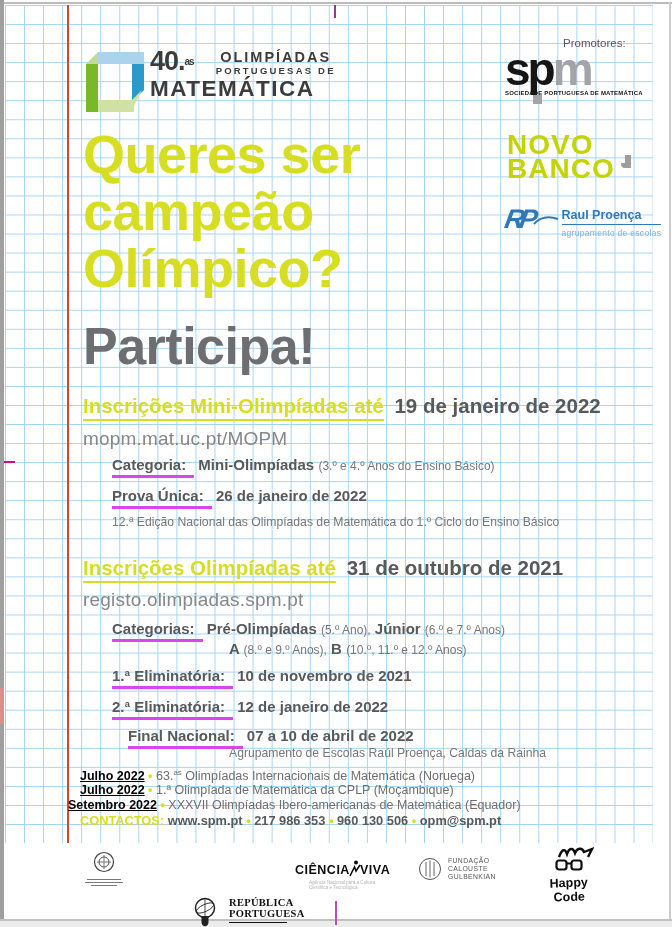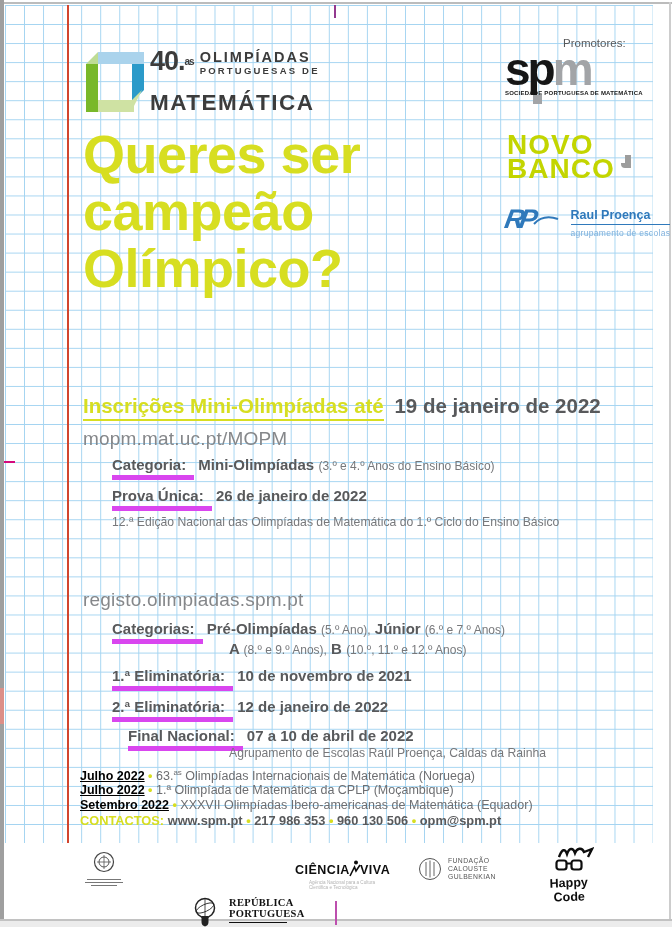--- a/index.html
+++ b/index.html
@@ -22,39 +22,39 @@
   .tick-left{left:4px;top:461px;width:11px;height:2px;background:#d4097c;}
   .tick-left-red{left:0;top:688px;width:4px;height:36px;background:#dc8f88;}
   .tick-bottom{left:335px;top:901px;width:2px;height:24px;background:#bd4fae;}
 
   
   .opm-cube{left:82px;top:50px;}
   .opm-title{left:150px;top:48px;color:#3c3c3c;}
   .opm-title .r1{display:flex;align-items:flex-start;}
   .opm-num{font-size:27px;font-weight:bold;line-height:26px;letter-spacing:-1px;}
   .opm-num sup{font-size:10px;font-weight:bold;vertical-align:top;position:relative;top:1px;}
-  .opm-col{margin-left:6px;padding-top:2px;}
+  .opm-col{margin-left:22px;padding-top:2px;text-align:center;}
   .opm-l1{font-size:14.5px;font-weight:bold;letter-spacing:2px;line-height:14px;}
   .opm-l2{font-size:9.5px;font-weight:bold;letter-spacing:2.2px;line-height:10px;margin-top:2px;}
-  .opm-l3{font-size:22.5px;font-weight:bold;letter-spacing:1.5px;line-height:22px;margin-top:16px;}
+  .opm-l3{font-size:22.5px;font-weight:bold;letter-spacing:1.5px;line-height:22px;margin-top:2px;}
 
   
   .promoters-label{left:563px;top:37px;font-size:11.5px;color:#58595b;}
   .spm{left:505px;top:50px;width:130px;}
   .spm-word{font-size:46px;font-weight:bold;letter-spacing:-3px;line-height:38px;color:#161616;}
   .spm-word .m{color:#a2a4a7;}
   .spm-tag{margin-top:2px;font-size:6px;font-weight:bold;color:#161616;letter-spacing:0.2px;white-space:nowrap;}
   .spm-square{position:absolute;left:28px;top:45px;width:9px;height:9px;background:#a2a4a7;}
   .novobanco{left:507px;top:133px;font-size:28px;font-weight:bold;line-height:24px;
              letter-spacing:1px;color:#c3d500;}
   .nb-mark{position:absolute;left:113px;top:15px;}
   .rp{left:505px;top:204px;display:flex;align-items:flex-start;}
   .rp-glyph{font-size:27px;font-weight:bold;font-style:italic;letter-spacing:-5px;
             color:#2f79bb;transform:skewX(-10deg);line-height:30px;}
-  .rp-col{margin-left:12px;padding-top:4px;}
+  .rp-col{margin-left:3px;padding-top:4px;}
   .rp-name{font-size:12.5px;font-weight:bold;color:#2f79bb;border-bottom:1.5px solid #2f79bb;
            padding-bottom:2px;white-space:nowrap;}
   .rp-sub{font-size:8.5px;color:#7fb0dc;margin-top:3px;letter-spacing:0.3px;}
 
   
   .headline{left:83px;top:126px;font-size:54px;font-weight:bold;line-height:57px;
             color:#d7de21;letter-spacing:-0.5px;}
   .cta{left:83px;top:316px;font-size:52px;font-weight:bold;color:#6d6e71;letter-spacing:-0.5px;}
 
   
@@ -62,40 +62,40 @@
   .sec-heading .y{color:#d7de21;display:inline-block;border-bottom:2px solid #d7de21;padding-bottom:1px;}
   .sec-heading .d{color:#58595b;margin-left:5px;}
   .h1{left:83px;top:394px;}
   .h2{left:83px;top:556px;}
   .url{font-size:19px;color:#85878a;letter-spacing:0.2px;}
   .url1{left:83px;top:428px;}
   .url2{left:83px;top:589px;}
 
   
   .row{font-size:15px;font-weight:bold;color:#58595b;white-space:nowrap;}
-  .row .lbl{display:inline-block;border-bottom:5px solid #d946ef;padding:0 8px 2px 0;}
+  .row .lbl{display:inline-block;border-bottom:3px solid #d946ef;padding:0 8px 2px 0;}
   .row .note{font-size:12px;font-weight:normal;color:#77787b;}
   .r-categoria{left:112px;top:456px;}
   .r-prova{left:112px;top:487px;}
   .r-edition{left:112px;top:515px;font-size:12.2px;color:#77787b;}
   .r-categorias{left:112px;top:620px;}
   .r-categorias2{left:192px;top:640px;margin-left:37px;}
   .r-elim1{left:112px;top:667px;}
   .r-elim2{left:112px;top:698px;}
   .r-final{left:128px;top:727px;}
   .r-finalnote{left:214px;top:746px;font-size:12.2px;color:#77787b;padding-left:15px;}
 
   
   .ev{font-size:12.5px;color:#6d6e71;white-space:nowrap;}
   .ev .date{font-weight:bold;color:#000000;text-decoration:underline;}
   .bullet{color:#d7de21;font-weight:bold;}
   .ev sup{font-size:8px;}
   .ev1{left:80px;top:768px;}
   .ev2{left:80px;top:783px;}
-  .ev3{left:80px;top:798px;}
+  .ev3{left:68px;top:798px;}
   .contacts{left:80px;top:813px;font-size:12.8px;font-weight:bold;color:#58595b;white-space:nowrap;}
   .contacts .cl{color:#d7de21;}
 
   
   .f-crest{left:84px;top:851px;width:40px;text-align:center;}
   .f-crest .bars div{height:1.4px;background:#777;margin:1.6px auto 0;}
   .f-republica{left:192px;top:853px;display:flex;gap:11px;margin-top:44px;}
   .f-rep-text{font-family:"Liberation Serif",serif;font-size:10.5px;font-weight:bold;
               color:#111;line-height:11px;letter-spacing:0.3px;}
   .f-rep-rule{width:58px;height:1px;background:#111;margin-top:3px;}
@@ -175,38 +175,43 @@
       <div class="rp-name">Raul Proença</div>
       <div class="rp-sub">agrupamento de escolas</div>
     </div>
   </div>
 
   <div class="abs headline">
     <div>Queres ser</div>
     <div>campeão</div>
     <div>Olímpico?</div>
   </div>
+  <div class="abs cta">Participa!</div>
 
   <div class="abs sec-heading h1">
     <span class="y">Inscrições Mini-Olimpíadas até</span>
     <span class="d">19 de janeiro de 2022</span>
   </div>
   <div class="abs url url1">mopm.mat.uc.pt/MOPM</div>
 
   <div class="abs row r-categoria">
     <span class="lbl">Categoria:</span>
     <span>Mini-Olimpíadas</span>
     <span class="note">(3.º e 4.º Anos do Ensino Básico)</span>
   </div>
   <div class="abs row r-prova">
     <span class="lbl">Prova Única:</span>
     <span>26 de janeiro de 2022</span>
   </div>
   <div class="abs r-edition">12.ª Edição Nacional das Olimpíadas de Matemática do 1.º Ciclo do Ensino Básico</div>
 
+  <div class="abs sec-heading h2">
+    <span class="y">Inscrições Olimpíadas até</span>
+    <span class="d">31 de outubro de 2021</span>
+  </div>
   <div class="abs url url2">registo.olimpiadas.spm.pt</div>
 
   <div class="abs row r-categorias">
     <span class="lbl">Categorias:</span>
     <span>Pré-Olimpíadas</span>
     <span class="note">(5.º Ano),</span>
     <span>Júnior</span>
     <span class="note">(6.º e 7.º Anos)</span>
   </div>
   <div class="abs row r-categorias2">

